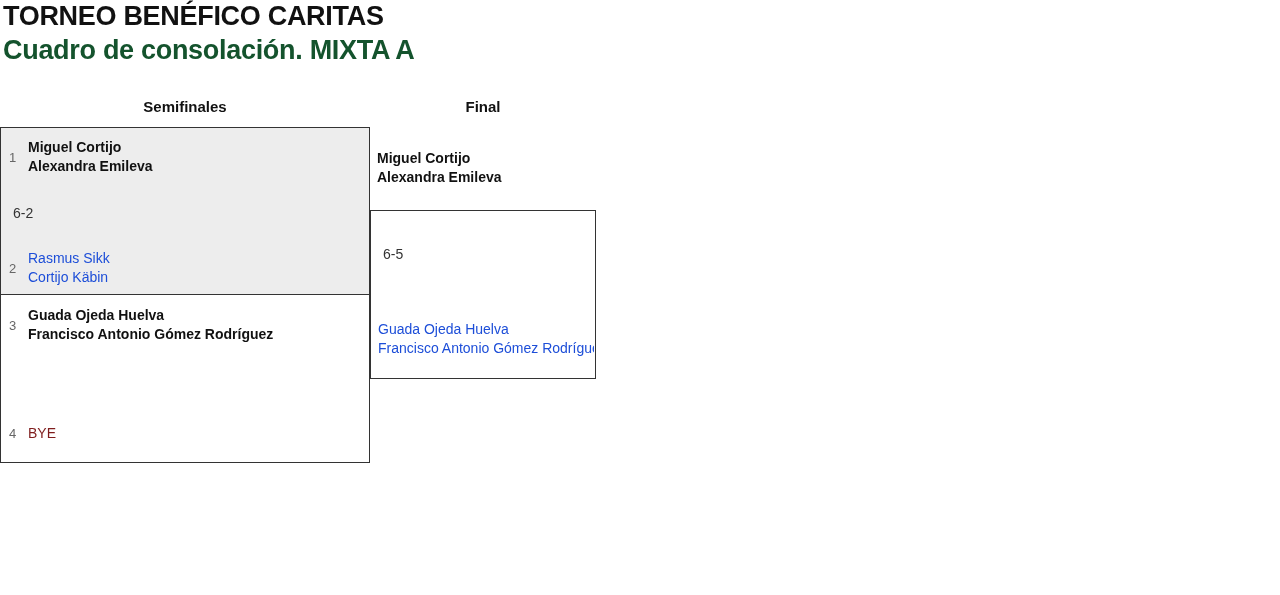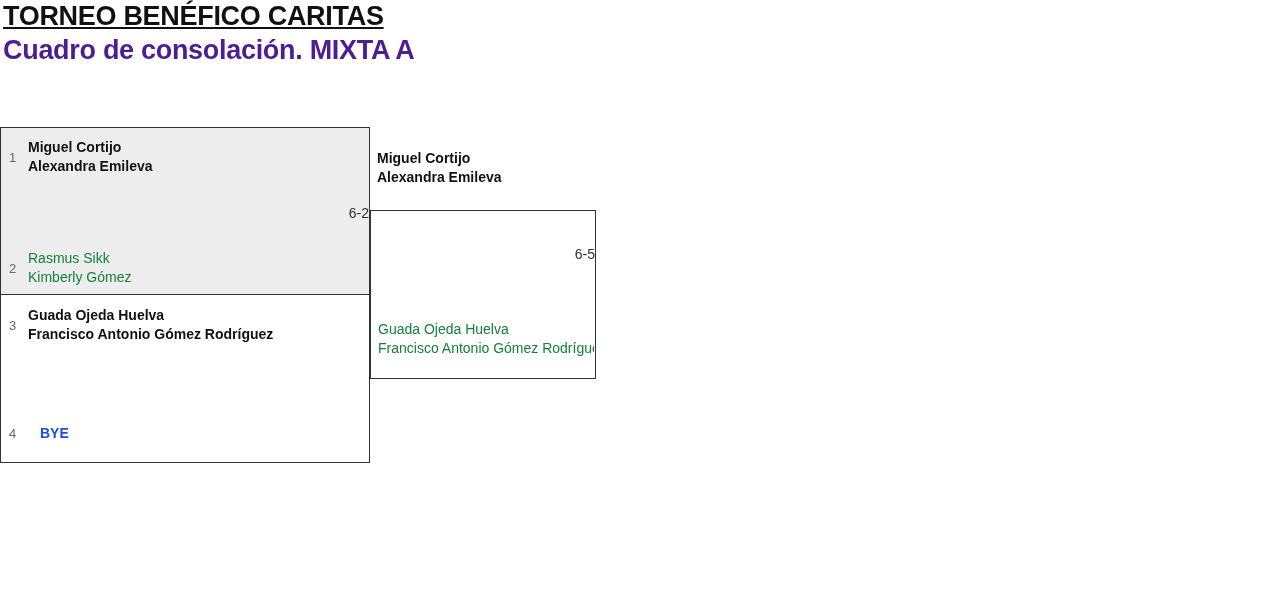--- a/index.html
+++ b/index.html
@@ -1,22 +1,22 @@
 <!DOCTYPE html>
 <html><head>
 <meta charset="utf-8">
 <style>
   html,body{margin:0;padding:0;background:#fff;}
   .page{
     position:relative;width:1280px;height:595px;background:#ffffff;
     font-family:"Liberation Sans",sans-serif;color:#111;overflow:hidden;
   }
   
-  .title{position:absolute;left:3px;top:1px;font-size:27px;font-weight:700;letter-spacing:-0.3px;color:#111;text-decoration:underline;}
-  .subtitle{position:absolute;left:3px;top:35px;font-size:27px;font-weight:700;letter-spacing:-0.3px;color:#4c1d95;}
+  .title{position:absolute;left:3px;top:1px;font-size:27px;font-weight:700;letter-spacing:-0.3px;color:#111;}
+  .subtitle{position:absolute;left:3px;top:35px;font-size:27px;font-weight:700;letter-spacing:-0.3px;color:#14532d;}
   
   .logo{position:absolute;left:1050px;top:4px;width:228px;height:66px;}
   .dot{position:absolute;border-radius:50%;}
   .dot-blue-small {left:11px;top:9px;width:12px;height:12px;background:#2aa9e0;}
   .dot-green-big  {left:32px;top:4px;width:26px;height:26px;background:#76b82a;}
   .dot-orange     {left:19px;top:26px;width:18px;height:18px;background:#e87511;}
   .dot-blue-big   {left:4px;top:37px;width:20px;height:20px;background:#2aa9e0;}
   .dot-green-small{left:36px;top:42px;width:11px;height:11px;background:#76b82a;}
   .logo-text{
     position:absolute;left:60px;top:-8px;
@@ -29,57 +29,59 @@
   .rh-final{left:370px;width:226px;}
   
   .box{position:absolute;border:1px solid #333;box-sizing:border-box;background:#fff;}
   .sf1{left:0;top:127px;width:370px;height:168px;background:#ededed;}
   .sf2{left:0;top:294px;width:370px;height:169px;}
   .final-box{left:370px;top:210px;width:226px;height:169px;overflow:hidden;}
   .team{position:absolute;left:0;right:1px;display:flex;align-items:center;padding-left:8px;box-sizing:border-box;}
   .seed{color:#666;font-size:13px;width:19px;flex:none;}
   .names{font-size:14px;line-height:19px;}
   .winner{font-weight:700;color:#111;}
-  .loser{font-weight:400;color:#15803d;}
-  .bye{font-weight:700;color:#1d4ed8;margin-left:12px;}
-  .score{position:absolute;left:0;width:100%;text-align:right;font-size:14px;color:#333;}
+  .loser{font-weight:400;color:#1d4ed8;}
+  .bye{font-weight:400;color:#7f1d1d;}
+  .score{position:absolute;left:0;width:100%;text-align:left;font-size:14px;color:#333;padding-left:12px;}
   .sf1 .team-top{top:10px;}
   .sf1 .score{top:77px;}
   .sf1 .team-bottom{top:121px;}
   .sf2 .team-top{top:11px;}
   .sf2 .team-bottom{top:129px;}
   .final-box .score{top:35px;}
   .final-box .team-bottom{top:109px;padding-left:7px;}
   .final-box .names{white-space:nowrap;overflow:hidden;}
   .final-top-team{position:absolute;left:377px;top:149px;font-size:14px;line-height:19px;font-weight:700;color:#111;}
 </style>
 </head>
 <body>
 
 <div class="page">
 
   <div class="title">TORNEO BENÉFICO CARITAS</div>
   <div class="subtitle">Cuadro de consolación. MIXTA A</div>
 
 
+  <div class="round-header rh-semis">Semifinales</div>
+  <div class="round-header rh-final">Final</div>
 
   <div class="box sf1">
     <div class="team team-top">
       <span class="seed">1</span>
       <div class="names winner">
         <div>Miguel Cortijo</div>
         <div>Alexandra Emileva</div>
       </div>
     </div>
     <div class="score">6-2</div>
     <div class="team team-bottom">
       <span class="seed">2</span>
       <div class="names loser">
         <div>Rasmus Sikk</div>
-        <div>Kimberly Gómez</div>
+        <div>Cortijo Käbin</div>
       </div>
     </div>
   </div>
 
   <div class="box sf2">
     <div class="team team-top">
       <span class="seed">3</span>
       <div class="names winner">
         <div>Guada Ojeda Huelva</div>
         <div>Francisco Antonio Gómez Rodríguez</div>

